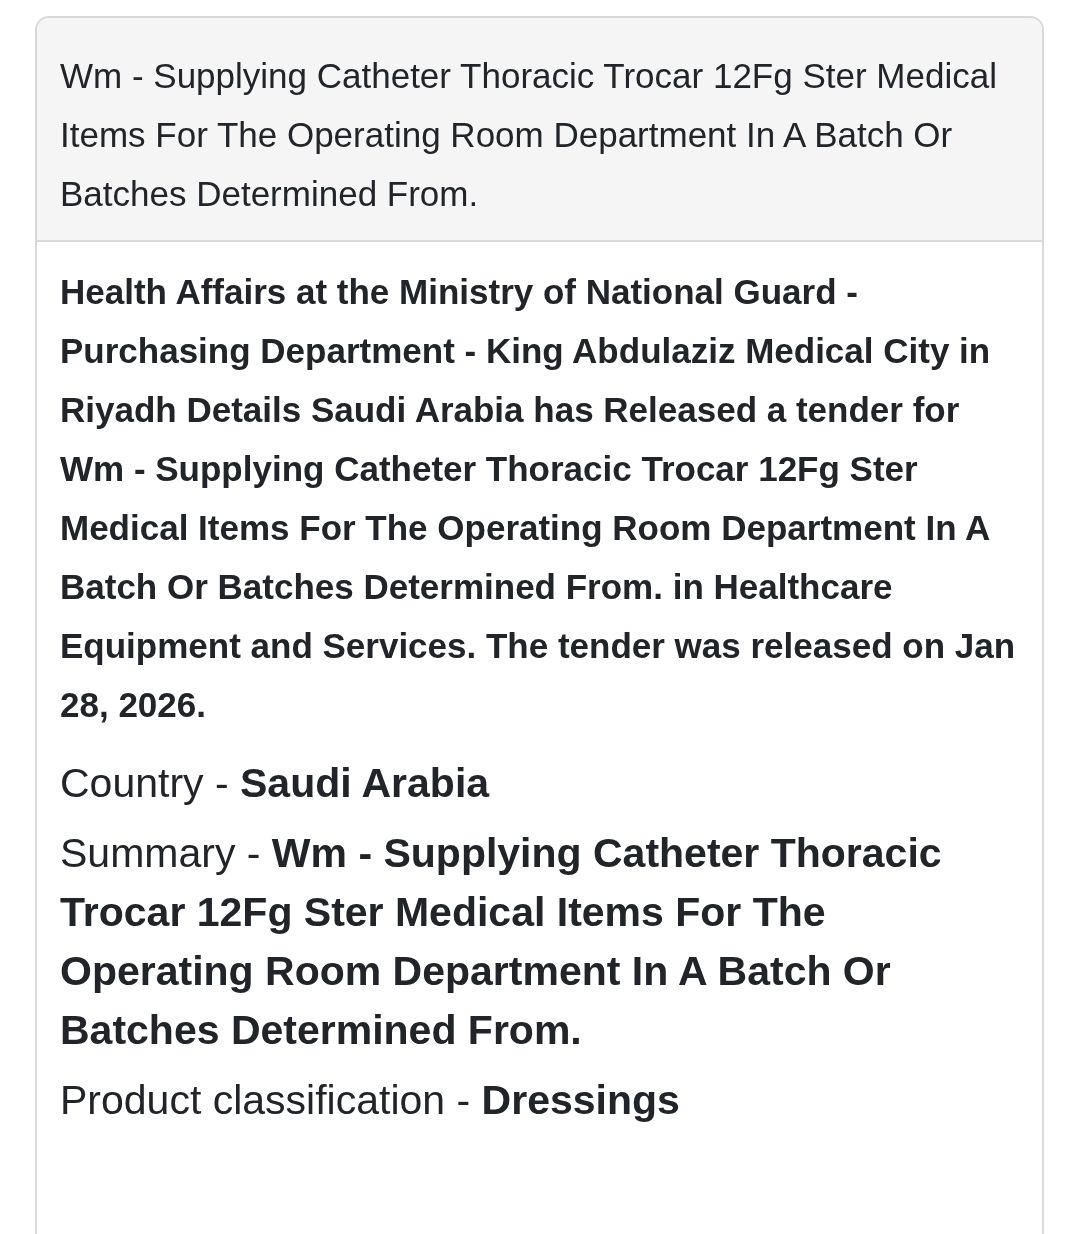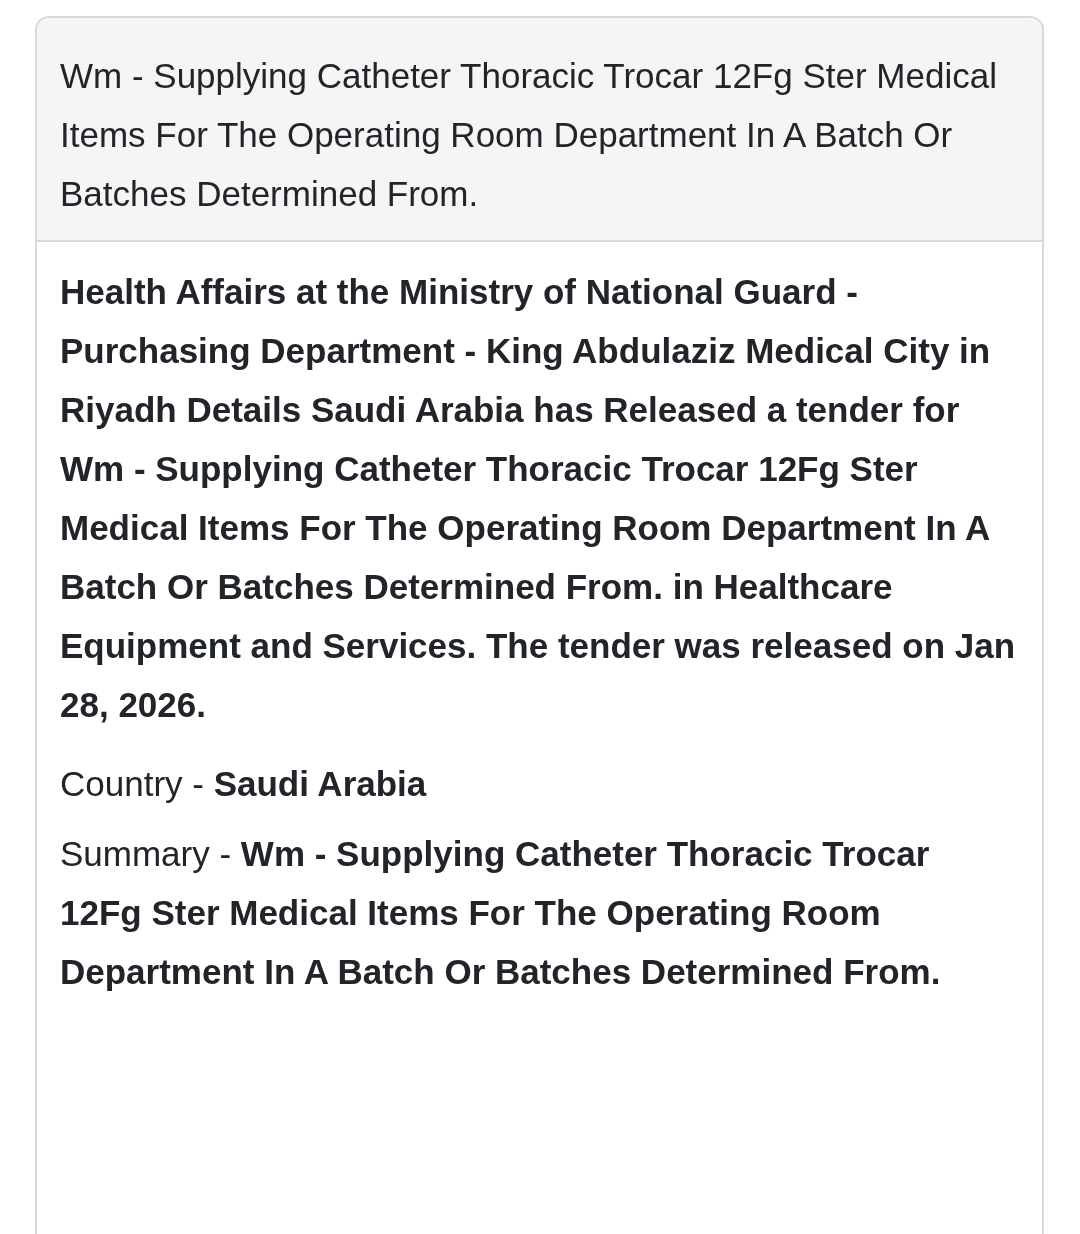--- a/index.html
+++ b/index.html
@@ -5,28 +5,29 @@
   html, body { margin: 0; padding: 0; background: #ffffff; }
   body { width: 1080px; height: 1234px; overflow: hidden; position: relative;
          font-family: "Liberation Sans", "DejaVu Sans", sans-serif; color: #212529; }
   .card { position: absolute; left: 35px; top: 16px; width: 1009px; height: 1240px;
           border: 2px solid #d9d9d9; border-radius: 14px; box-sizing: border-box; overflow: hidden; background: #fff; }
   .card-header { background: #f5f5f5; border-bottom: 2px solid #d9d9d9; padding: 28px 24px 30px 23px;
                  font-size: 35px; line-height: 59px; color: #212529; height: 224px; box-sizing: border-box; }
   .card-body { padding: 20px 24px 0 23px; }
   .desc { font-size: 35px; line-height: 59px; font-weight: 600; color: #212529; margin: 0 0 20px 0; }
   .desc b { font-weight: 700; }
-  .row { font-size: 35px; line-height: 59px; margin: 0 0 11px 0; color: #212529; }
+  .row { font-size: 41px; line-height: 59px; margin: 0 0 11px 0; color: #212529; }
   .row .label { font-weight: 400; }
   .row .value { font-weight: 700; }
 </style>
 </head>
 <body>
 
 <div class="card">
   <div class="card-header">Wm - Supplying Catheter Thoracic Trocar 12Fg Ster Medical Items For The Operating Room Department In A Batch Or Batches Determined From.</div>
   <div class="card-body">
     <p class="desc"><span>Health Affairs at the Ministry of National Guard - Purchasing Department - King Abdulaziz Medical City in Riyadh Details Saudi Arabia has Released a tender for </span><b>Wm - Supplying Catheter Thoracic Trocar 12Fg Ster Medical Items For The Operating Room Department In A Batch Or Batches Determined From.</b><span> in Healthcare Equipment and Services. The tender was released on Jan 28, 2026.</span></p>
 
     <div class="row"><span class="label">Country - </span><span class="value">Saudi Arabia</span></div>
     <div class="row"><span class="label">Summary - </span><span class="value">Wm - Supplying Catheter Thoracic Trocar 12Fg Ster Medical Items For The Operating Room Department In A Batch Or Batches Determined From.</span></div>
+    <div class="row"><span class="label">Product classification - </span><span class="value">Dressings</span></div>
   </div>
 </div>
 
 </body></html>

